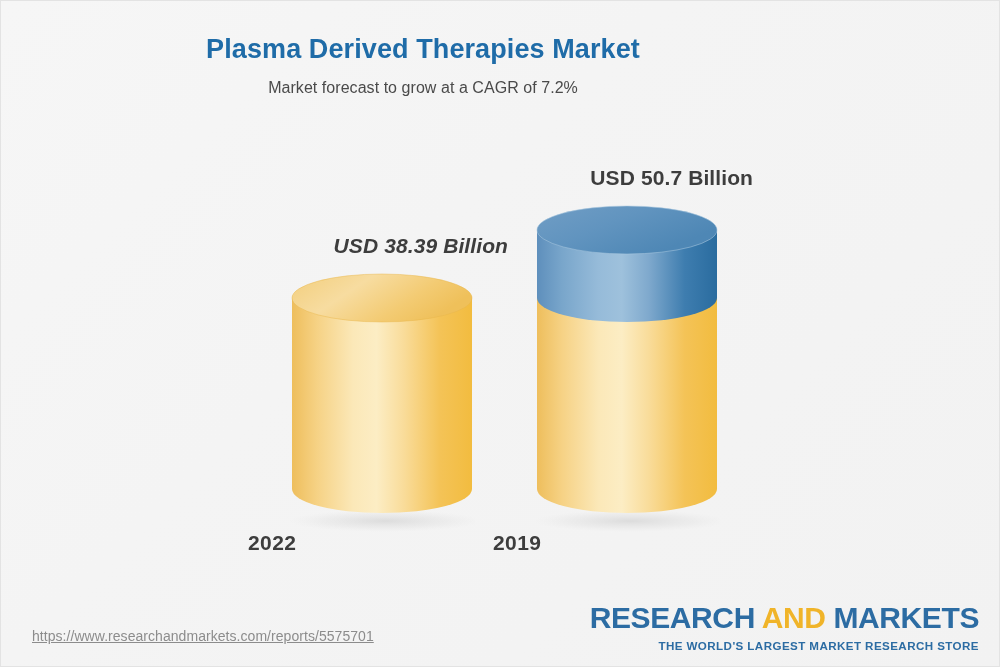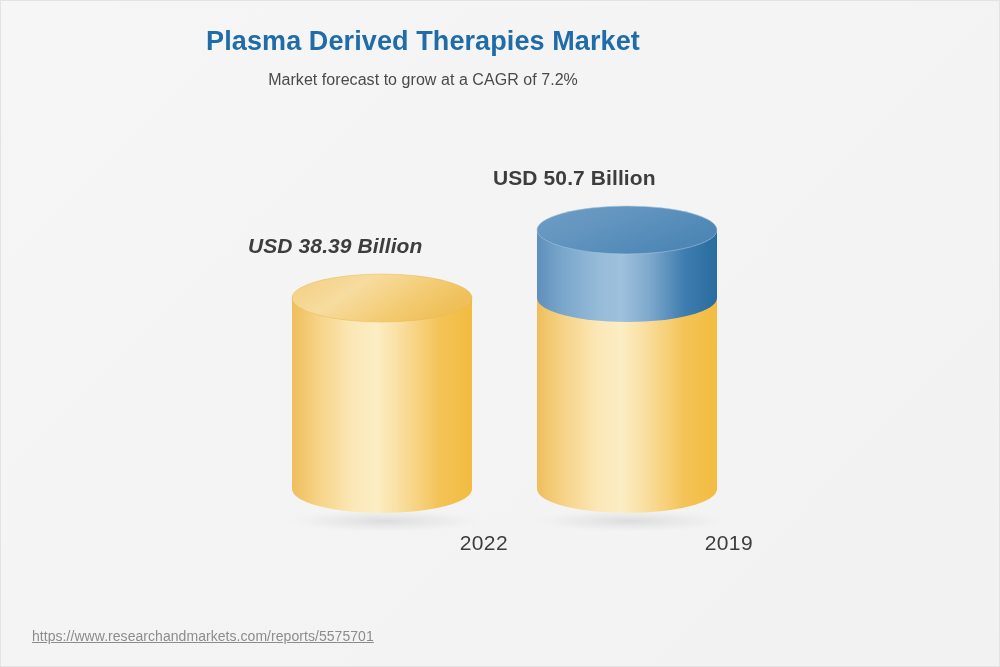--- a/index.html
+++ b/index.html
@@ -20,21 +20,21 @@
     height: 667px;
     box-sizing: border-box;
     background: linear-gradient(135deg, #f6f6f6 0%, #f4f4f4 40%, #f2f2f2 100%);
     border: 1px solid #e3e3e3;
     overflow: hidden;
   }
 
   
   .header {
     position: absolute;
-    top: 8px;
+    top: 16px;
     left: 0;
     width: 844px;
     text-align: center;
     padding-top: 16px;
   }
   .chart-title {
     font-size: 27px;
     font-weight: bold;
     color: #1f6ca8;
     letter-spacing: 0.1px;
@@ -62,42 +62,42 @@
   .bar-group {
     position: absolute;
     width: 260px;
   }
   #group-2022 { left: 247px; top: 140px; }
   #group-2026 { left: 492px; top: 140px; }
 
   .value-label {
     position: absolute;
     width: 260px;
+    text-align: right;
+    font-size: 21px;
+    font-weight: bold;
+    color: #3d3d3d;
+    letter-spacing: 0.1px;
+  }
+  #group-2022 .value-label { top: 93px; font-style: italic; }
+  #group-2026 .value-label { top: 25px; }
+
+  .cyl-wrap {
+    position: absolute;
+    left: 41px;
+  }
+  #group-2022 .cyl-wrap { top: 130px; }
+  #group-2026 .cyl-wrap { top: 62px; }
+
+  .cat-label {
+    position: absolute;
+    width: 260px;
     text-align: left;
     font-size: 21px;
     font-weight: bold;
-    color: #3d3d3d;
-    letter-spacing: 0.1px;
-  }
-  #group-2022 .value-label { top: 93px; font-style: italic; }
-  #group-2026 .value-label { top: 25px; }
-
-  .cyl-wrap {
-    position: absolute;
-    left: 41px;
-  }
-  #group-2022 .cyl-wrap { top: 130px; }
-  #group-2026 .cyl-wrap { top: 62px; }
-
-  .cat-label {
-    position: absolute;
-    width: 260px;
-    text-align: right;
-    font-size: 21px;
-    font-weight: normal;
     color: #3d3d3d;
     top: 390px;
     letter-spacing: 0.4px;
   }
 
   
   .footer {
     position: absolute;
     left: 0;
     bottom: 0;
@@ -236,15 +236,19 @@
       </div>
 
       <div class="cat-label">2019</div>
     </div>
 
   </div>
 
   <div class="footer">
     <a class="footer-url" href="#">https://www.researchandmarkets.com/reports/5575701</a>
 
+    <div class="logo">
+      <div class="logo-main"><span class="logo-research">RESEARCH</span><span class="logo-and"> AND </span><span class="logo-markets">MARKETS</span></div>
+      <div class="logo-tagline">THE WORLD'S LARGEST MARKET RESEARCH STORE</div>
+    </div>
   </div>
 
 </div>
 
 </body></html>

